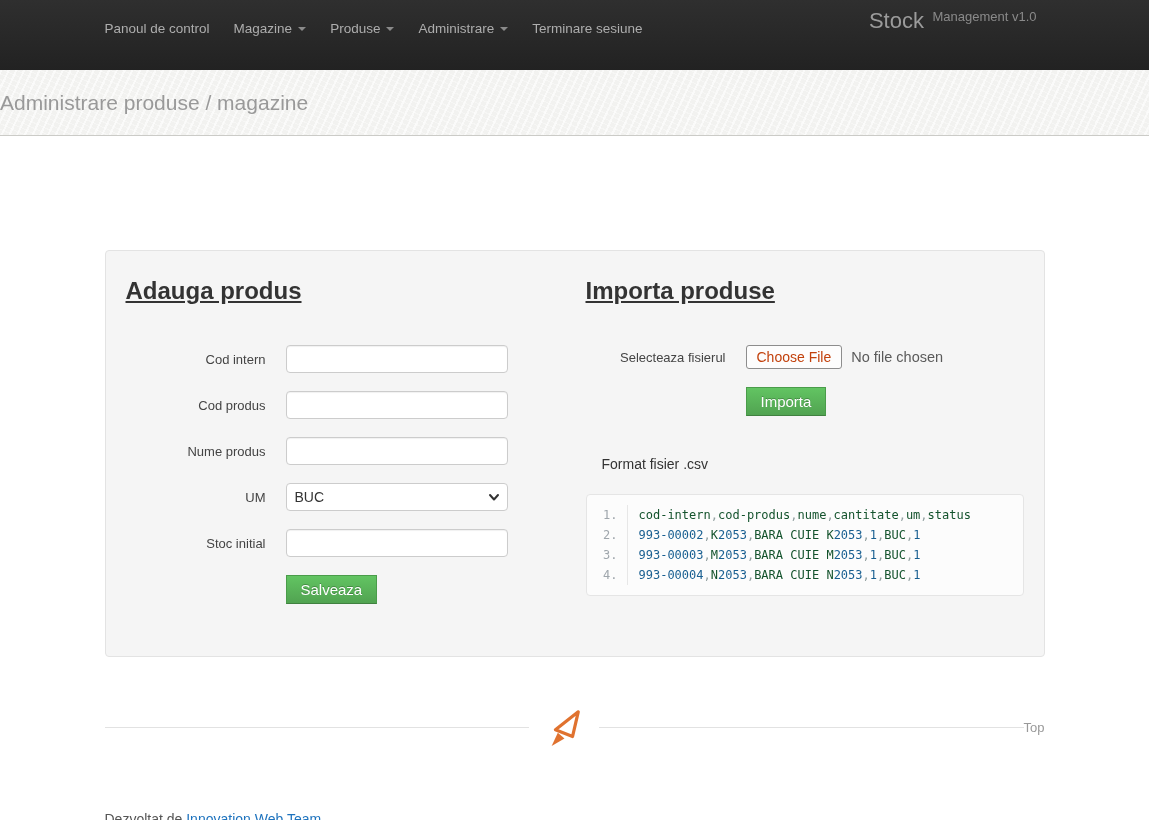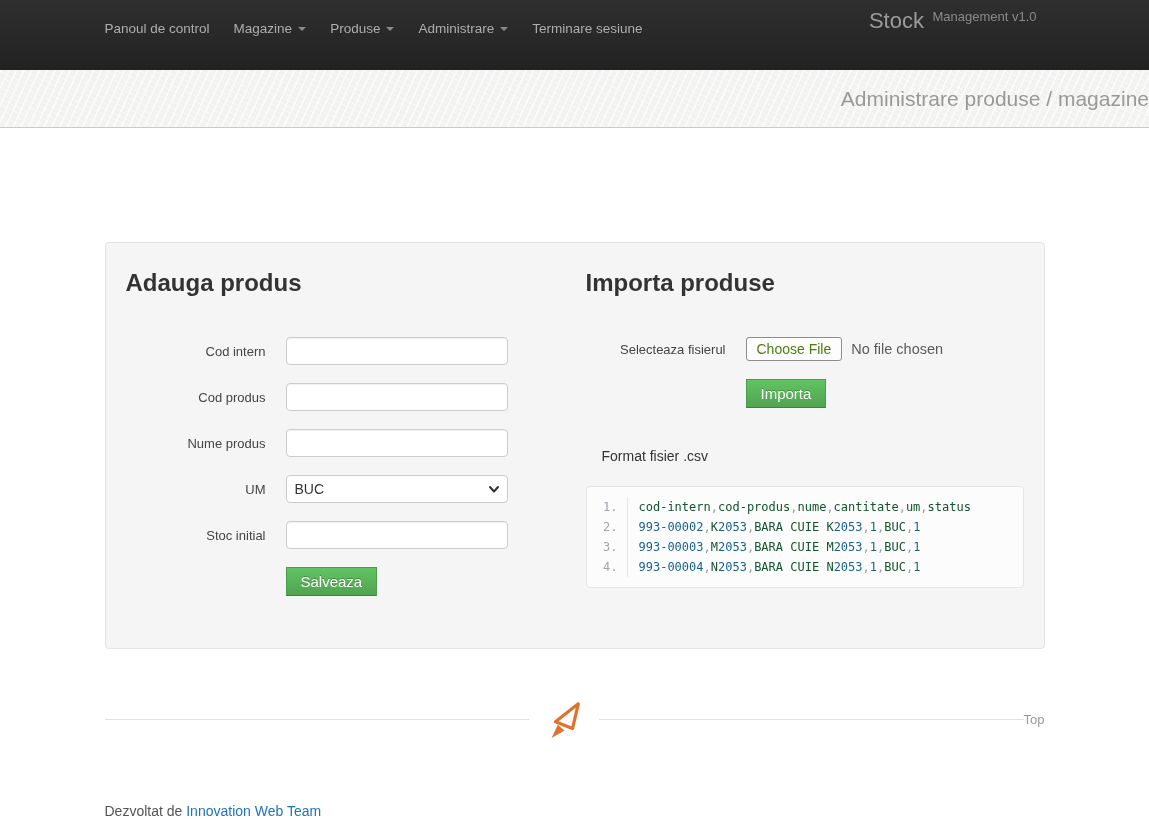--- a/index.html
+++ b/index.html
@@ -39,44 +39,44 @@
   }
   .brand {
     position: absolute; right: 8px; top: 8px;
     white-space: nowrap;
   }
   .brand-main { font-size: 22px; color: #9b9b9b; }
   .brand-sub  { font-size: 13px; color: #8a8a8a; vertical-align: 7px; margin-left: 4px; }
 
   
   .page-header {
-    height: 58px;
+    height: 66px;
     background-color: #f2f2f0;
     background-image:
       repeating-linear-gradient(115deg, rgba(255,255,255,0.6) 0 2px, rgba(255,255,255,0) 2px 7px),
       repeating-linear-gradient(25deg, rgba(255,255,255,0.35) 0 1px, rgba(255,255,255,0) 1px 5px);
     border-bottom: 1px solid #cbcbc7;
-    display: flex; align-items: center; justify-content: flex-end;
+    display: flex; align-items: center; justify-content: flex-start;
   }
   .page-header h1 { font-size: 21px; font-weight: 400; color: #999; }
 
   
   .well {
     margin-top: 114px;
     background: #f5f5f5;
     border: 1px solid #e3e3e3;
     border-radius: 4px;
     padding: 26px 20px 52px 20px;
     display: flex;
     gap: 60px;
     min-height: 406px;
   }
   .col-left  { width: 400px; flex: 0 0 400px; }
   .col-right { flex: 1; }
-  .panel-title { font-size: 24px; font-weight: 700; color: #333; margin: 0 0 40px; }
+  .panel-title { font-size: 24px; font-weight: 700; color: #333; margin: 0 0 40px; text-decoration: underline; }
 
   .form-row { display: flex; align-items: center; margin-bottom: 18px; }
   .control-label {
     width: 160px; flex: 0 0 160px;
     text-align: right; padding-right: 20px;
     font-size: 13px; color: #444;
   }
   .text-input {
     width: 222px; height: 28px;
     border: 1px solid #ccc; border-radius: 4px;
@@ -117,21 +117,21 @@
   .btn-offset { margin-left: 160px; }
 
   
   .file-controls { display: flex; align-items: center; }
   .file-btn {
     display: inline-block;
     padding: 3px 10px;
     border: 1px solid #8d8d8d;
     border-radius: 3px;
     background: #fdfdfd;
-    font-size: 14px; color: #4d7c0f;
+    font-size: 14px; color: #c2410c;
     cursor: pointer;
   }
   .file-status { margin-left: 9px; font-size: 14.5px; color: #5a5a5a; }
 
   .format-title { font-size: 14px; font-weight: 400; color: #333; margin: 40px 16px 22px; }
 
   
   .code-block {
     background: #fcfcfc;
     border: 1px solid #e5e5e5;

